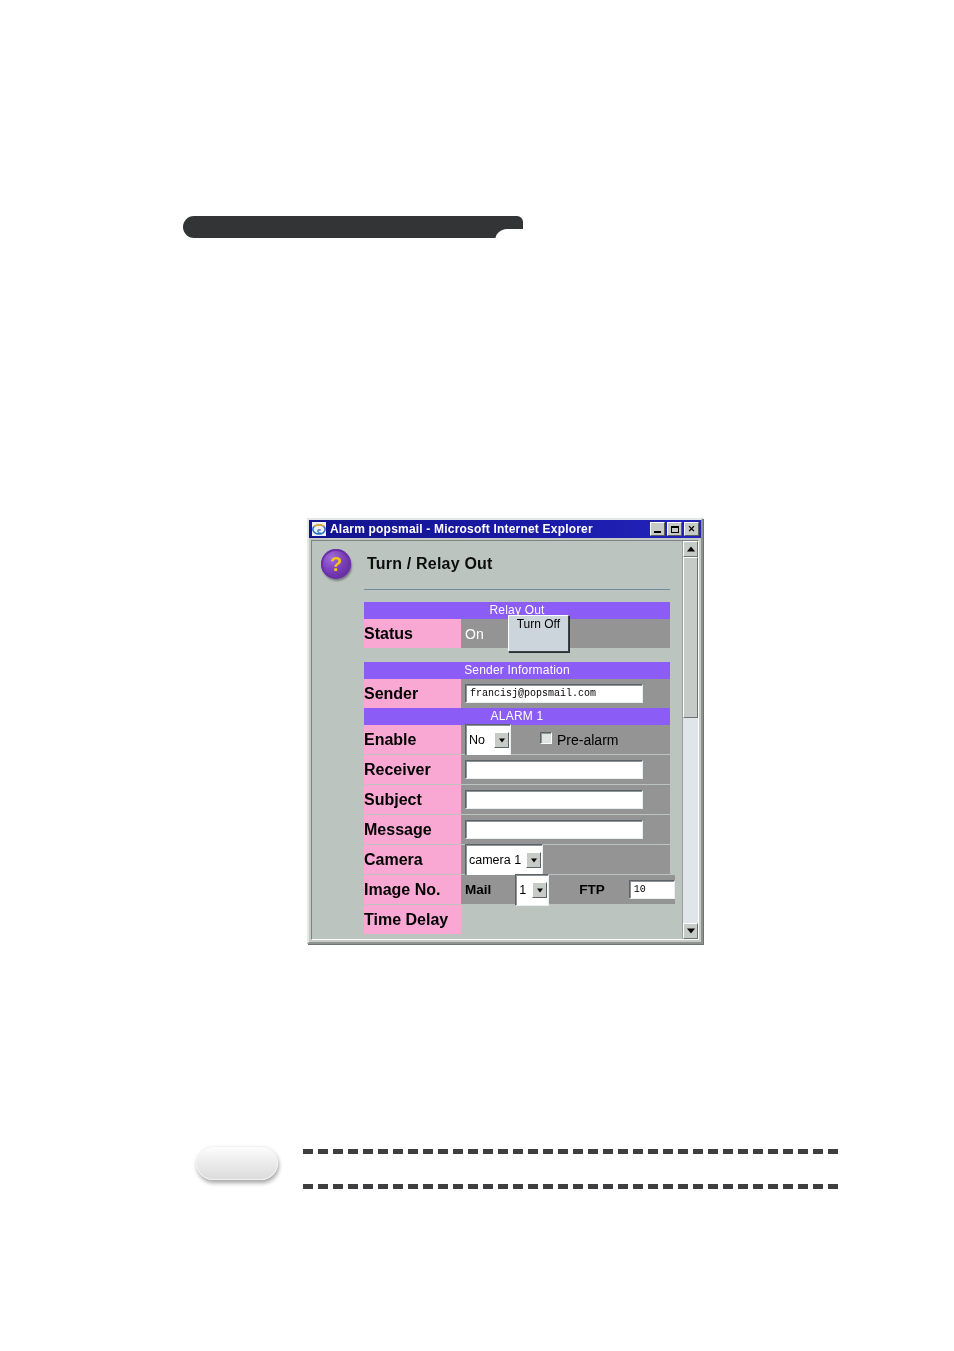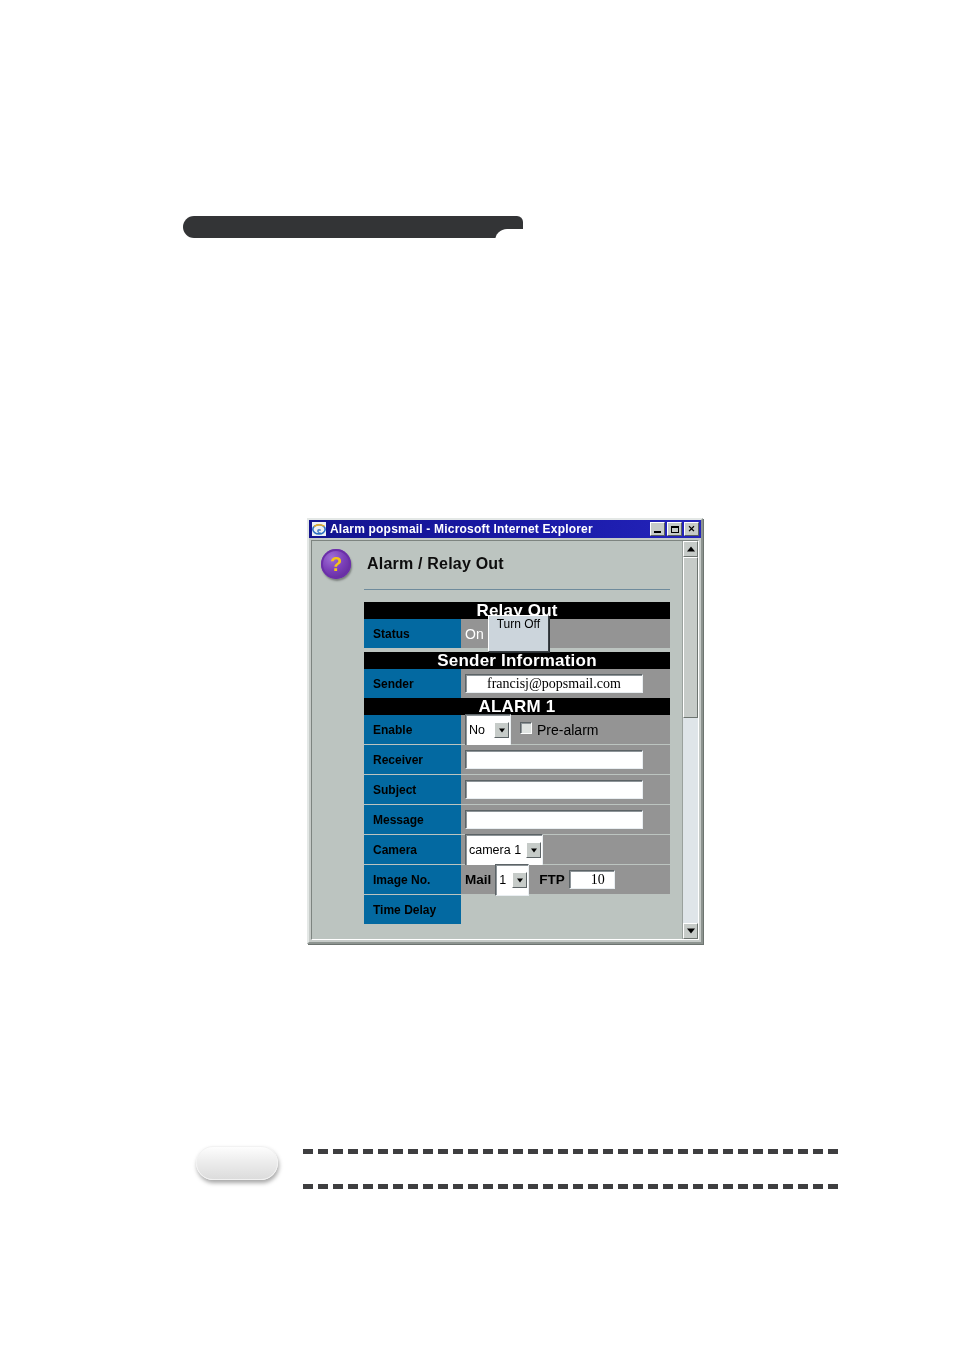--- a/index.html
+++ b/index.html
@@ -221,59 +221,58 @@
     font-family: "Liberation Sans", sans-serif;
   }
   .rule {
     margin: 10px 0 0 52px;
     width: 306px;
     height: 1px;
     background: #6f8b9c;
   }
 
   .table-block { margin: 12px 0 0 52px; width: 306px; }
-  .table-block.tight { margin-top: 4px; }
+  .table-block.tight { margin-top: 14px; }
   .section-bar {
-    background: #000000;
+    background: #8b5cf6;
     color: #ffffff;
-    font-size: 17px;
-    font-weight: bold;
+    font-size: 12px;
+    font-weight: normal;
     text-align: center;
     height: 17px;
     line-height: 17px;
     letter-spacing: 0.2px;
     font-family: "Liberation Sans", sans-serif;
   }
   .row {
     display: flex;
     align-items: stretch;
     height: 29px;
     border-bottom: 1px solid #bcc4c0;
   }
   .row:last-child { border-bottom: none; }
   .cell-label {
     width: 97px;
     flex: 0 0 97px;
-    background: #0369a1;
+    background: #f9a8d4;
     color: #000000;
-    font-size: 12px;
+    font-size: 16px;
     font-weight: bold;
     display: flex;
     align-items: center;
-    padding-left: 9px;
     box-sizing: border-box;
     font-family: "Liberation Sans", sans-serif;
   }
   .cell-value {
     flex: 1 1 auto;
     background: #949494;
     display: flex;
     align-items: center;
     padding-left: 4px;
-    gap: 4px;
+    gap: 24px;
     box-sizing: border-box;
   }
   .val-on {
     color: #ffffff;
     font-size: 14px;
     font-family: "Liberation Sans", sans-serif;
   }
   .btn-3d {
     background: #ccd5dc;
     border: 1px solid;
@@ -286,25 +285,25 @@
     line-height: 1.1;
   }
   .txtbox {
     background: #ffffff;
     border: 1px solid;
     border-color: #5c6366 #e9eef1 #e9eef1 #5c6366;
     box-shadow: inset 1px 1px 0 #8e9599;
     height: 19px;
     display: flex;
     align-items: center;
-    padding: 0 21px;
-    box-sizing: border-box;
-    font-size: 14px;
+    padding: 0 4px;
+    box-sizing: border-box;
+    font-size: 10px;
     color: #000;
-    font-family: Liberation Serif, serif;
+    font-family: Liberation Mono, monospace;
     overflow: hidden;
     white-space: nowrap;
   }
   .txtbox.wide { width: 178px; }
   .txtbox.ftp { width: 46px; }
   .dd {
     background: #ffffff;
     border: 1px solid;
     border-color: #5c6366 #e9eef1 #e9eef1 #5c6366;
     box-shadow: inset 1px 1px 0 #8e9599;
@@ -405,21 +404,21 @@
   </div>
 
   <div class="client">
 
     <div class="page-area">
 
       <div class="head-row">
         <span class="help-badge">
           <span>?</span>
         </span>
-        <span class="page-title">Alarm / Relay Out</span>
+        <span class="page-title">Turn / Relay Out</span>
       </div>
 
       <div class="rule"></div>
 
       <div class="table-block">
         <div class="section-bar">Relay Out</div>
         <div class="row">
           <div class="cell-label">Status</div>
           <div class="cell-value">
             <span class="val-on">On</span>

